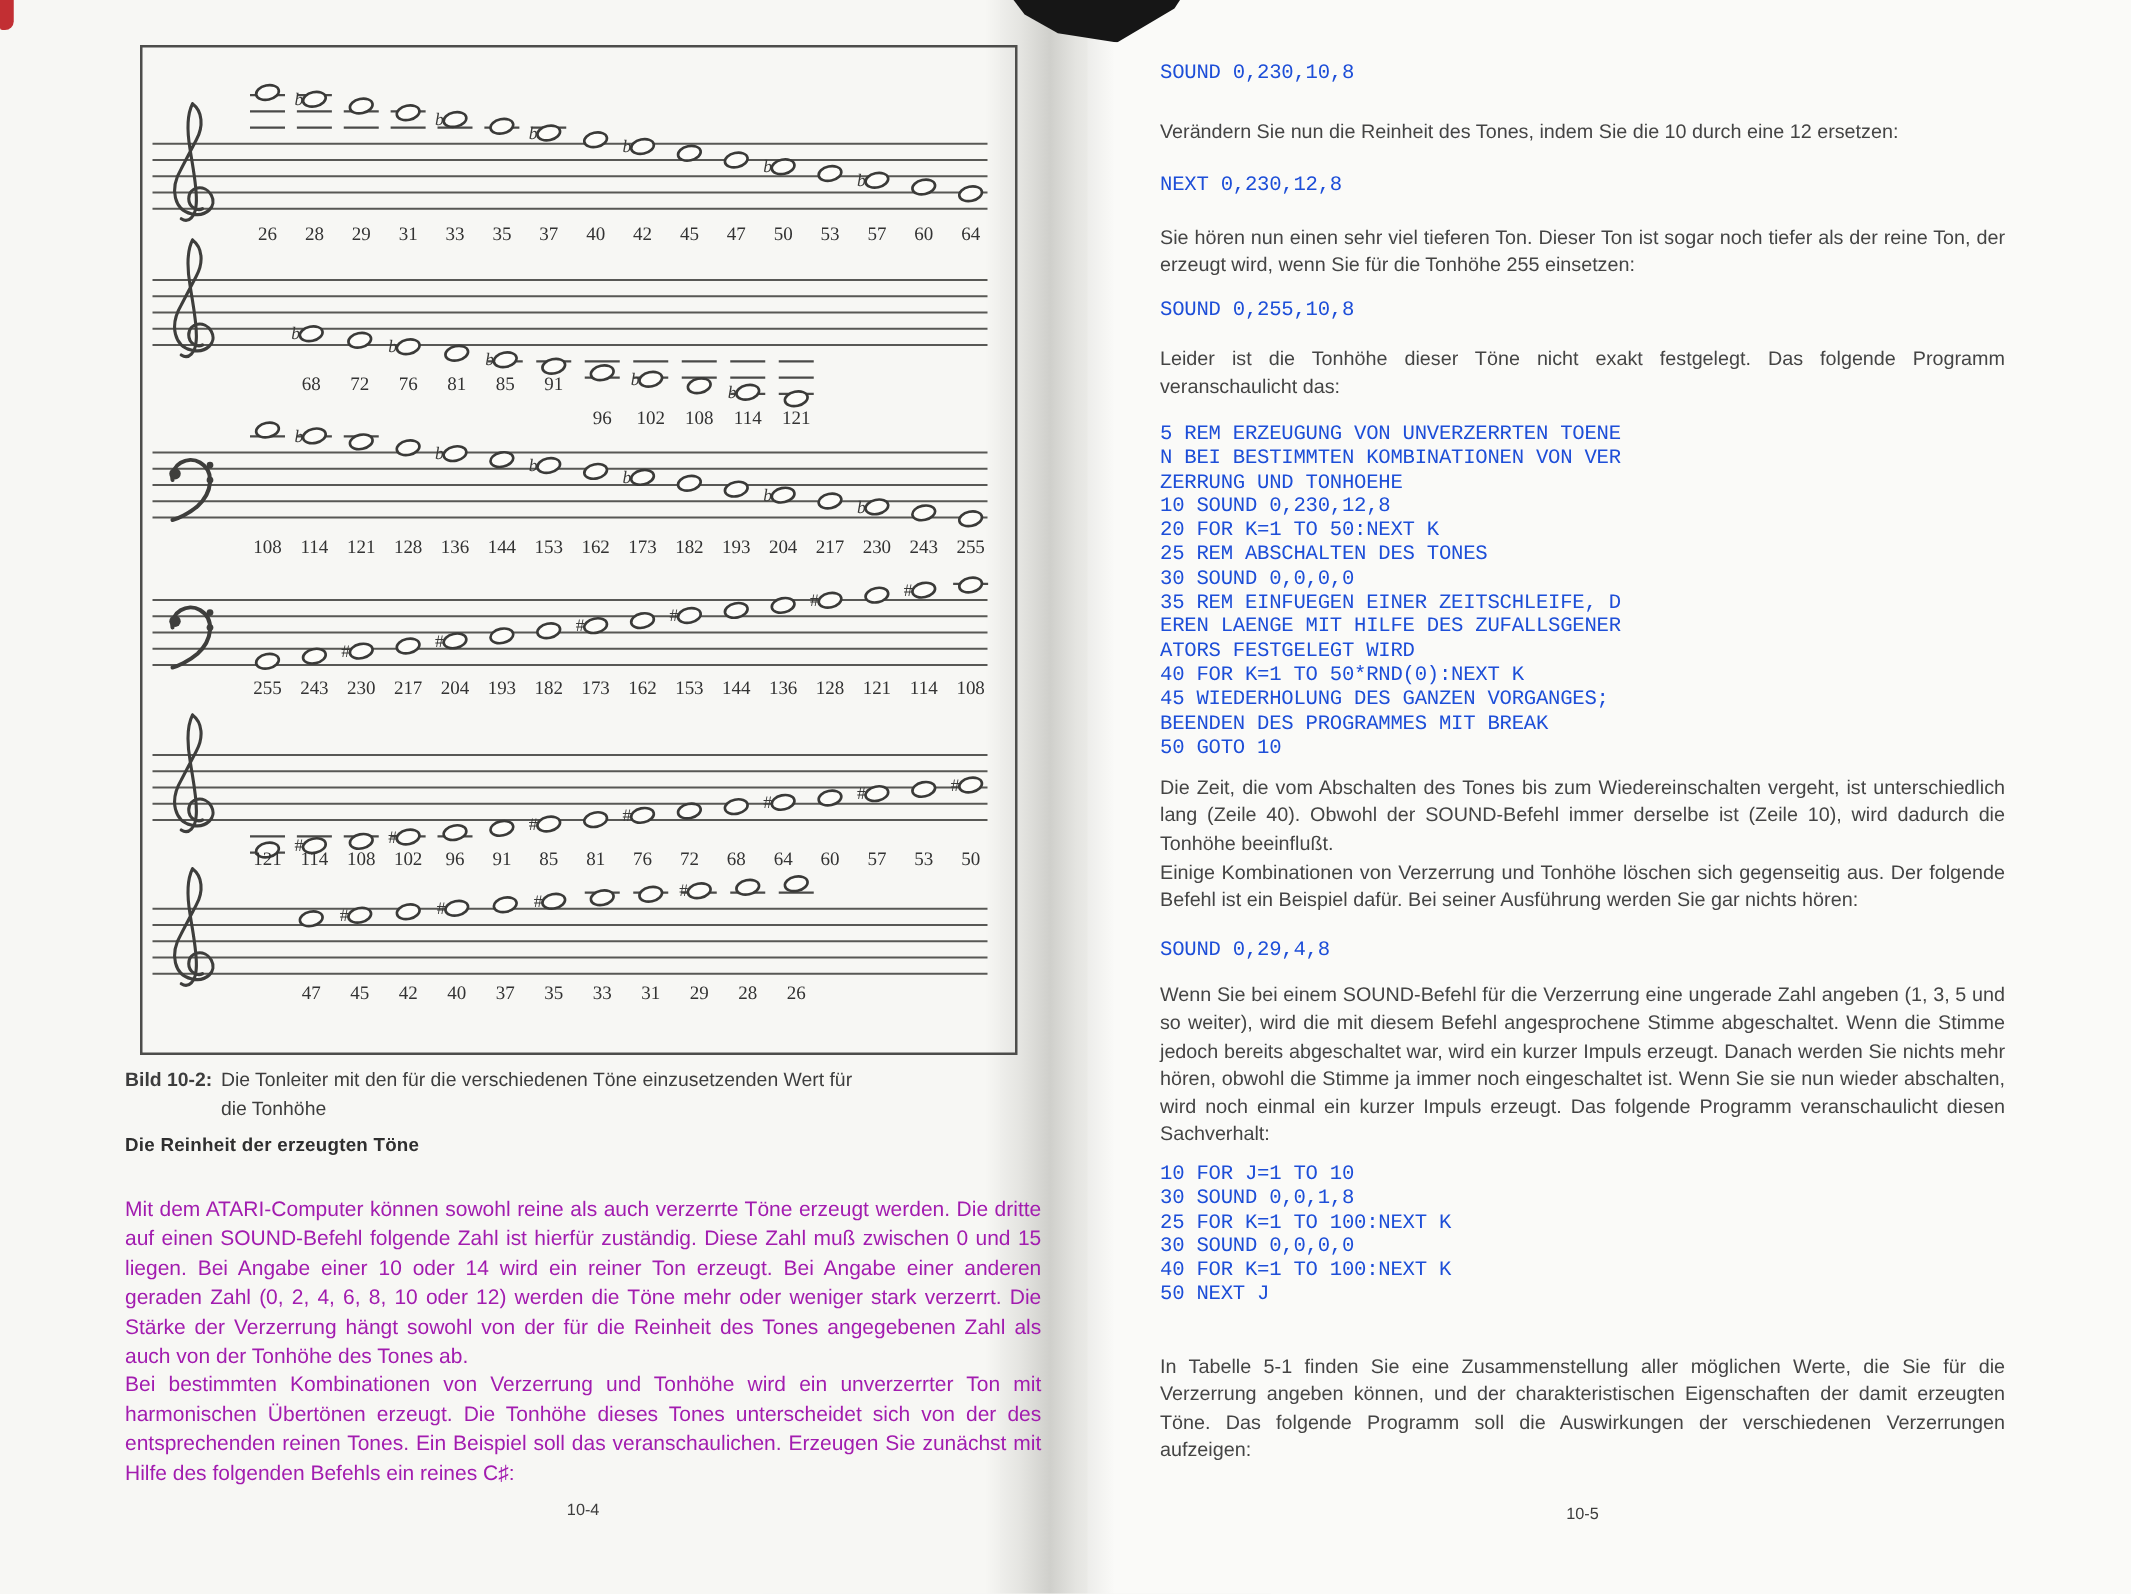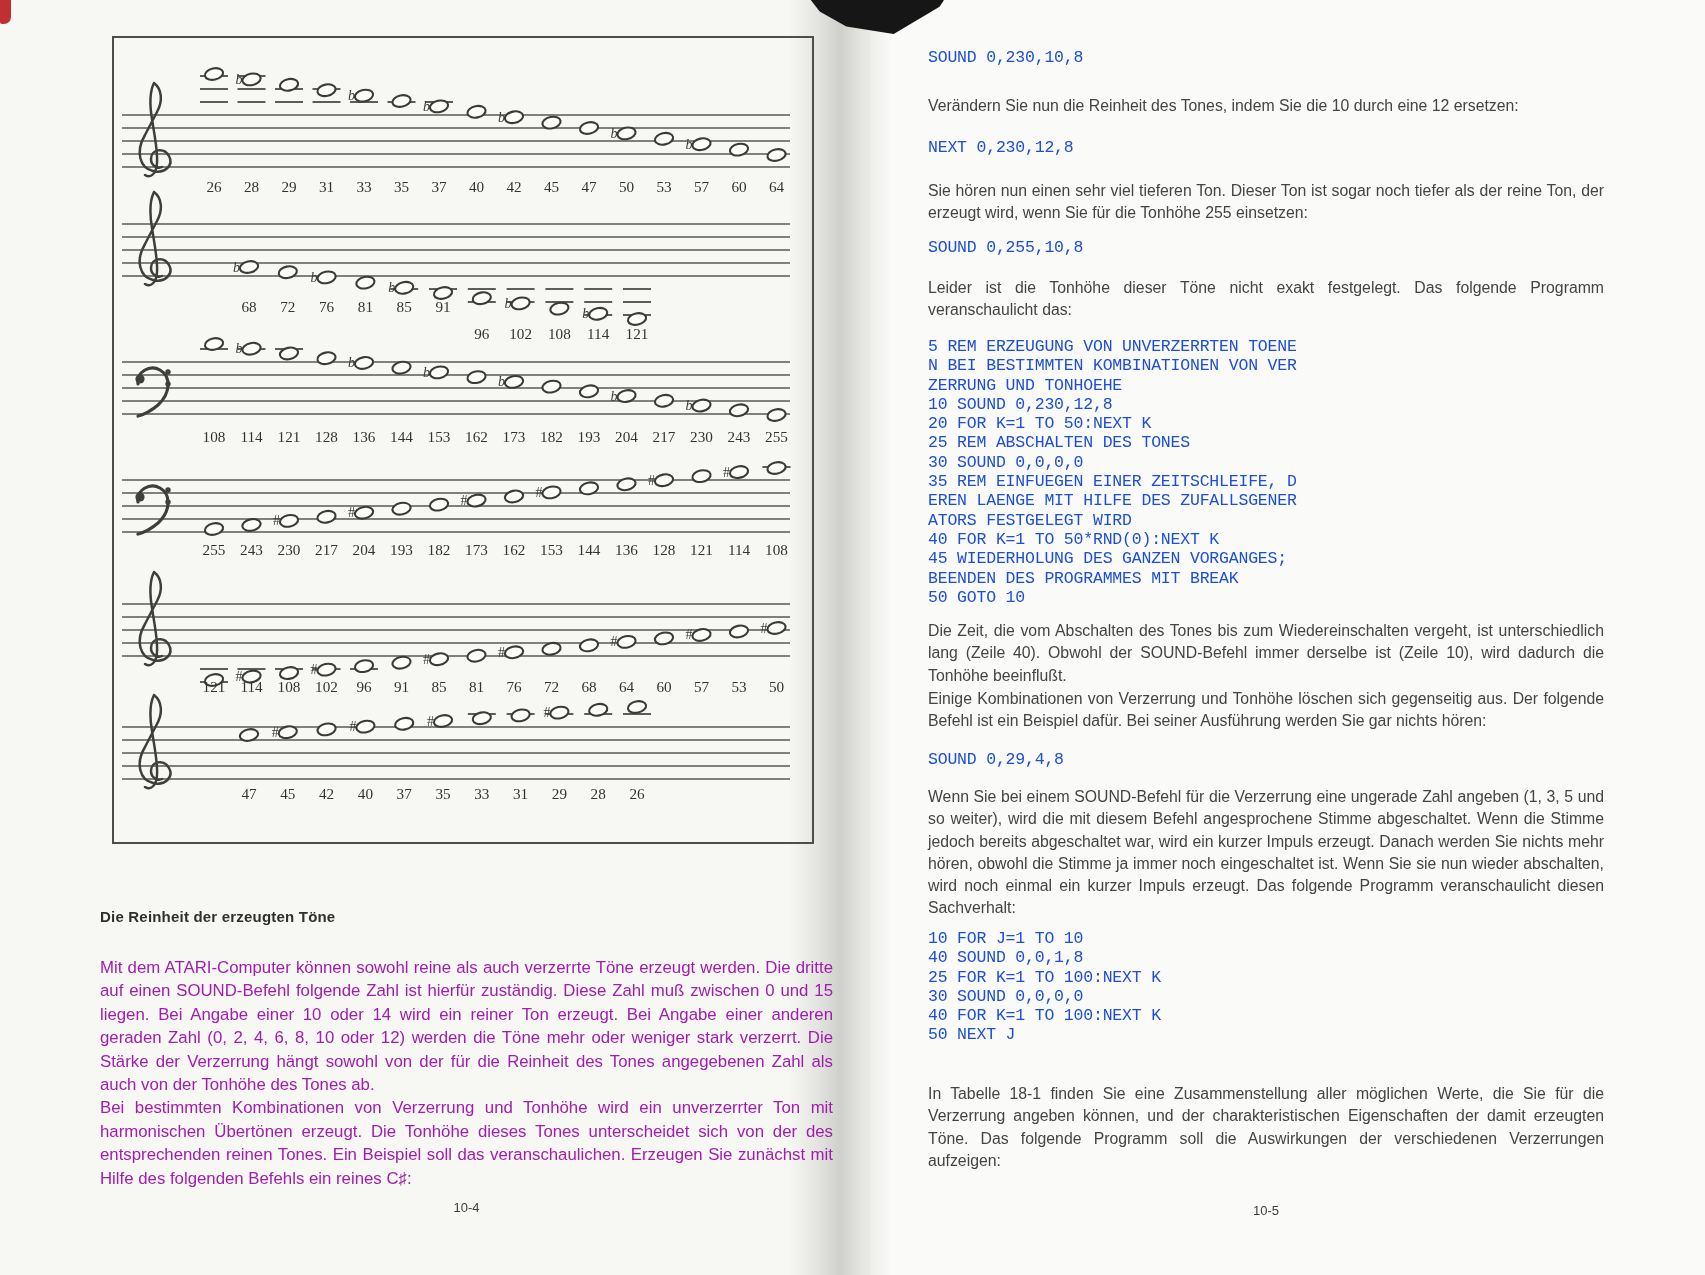--- a/index.html
+++ b/index.html
@@ -373,36 +373,40 @@
           <text x="445.4" y="72" text-anchor="middle" font-size="15.2" font-family="Liberation Serif, serif" fill="#333">29</text>
           <line x1="470.2" y1="-13" x2="498.2" y2="-13" stroke="#4a4a48" stroke-width="1.8"></line>
           <ellipse cx="484.2" cy="-17.2" rx="9.2" ry="5.7" fill="#fcfcf9" stroke="#3a3a38" stroke-width="2.1" transform="rotate(-12 484.2 -17.2)"></ellipse>
           <text x="484.2" y="72" text-anchor="middle" font-size="15.2" font-family="Liberation Serif, serif" fill="#333">28</text>
           <line x1="509" y1="-13" x2="537" y2="-13" stroke="#4a4a48" stroke-width="1.8"></line>
           <ellipse cx="523" cy="-20" rx="9.2" ry="5.7" fill="#fcfcf9" stroke="#3a3a38" stroke-width="2.1" transform="rotate(-12 523 -20)"></ellipse>
           <text x="523" y="72" text-anchor="middle" font-size="15.2" font-family="Liberation Serif, serif" fill="#333">26</text>
         </g>
       </svg>
   </div>
+  <div class="caption">
+    <span class="caption-label">Bild 10-2:</span>
+    <span class="caption-text">Die Tonleiter mit den für die verschiedenen Töne einzusetzenden Wert für die Tonhöhe</span>
+  </div>
   <h2 class="heading">Die Reinheit der erzeugten Töne</h2>
   <div class="left-body" id="left-paragraphs">
       <p>Mit dem ATARI-Computer können sowohl reine als auch verzerrte Töne erzeugt werden. Die dritte auf einen SOUND-Befehl folgende Zahl ist hierfür zuständig. Diese Zahl muß zwischen 0 und 15 liegen. Bei Angabe einer 10 oder 14 wird ein reiner Ton erzeugt. Bei Angabe einer anderen geraden Zahl (0, 2, 4, 6, 8, 10 oder 12) werden die Töne mehr oder weniger stark verzerrt. Die Stärke der Verzerrung hängt sowohl von der für die Reinheit des Tones angegebenen Zahl als auch von der Tonhöhe des Tones ab.</p>
       <p>Bei bestimmten Kombinationen von Verzerrung und Tonhöhe wird ein unverzerrter Ton mit harmonischen Übertönen erzeugt. Die Tonhöhe dieses Tones unterscheidet sich von der des entsprechenden reinen Tones. Ein Beispiel soll das veranschaulichen. Erzeugen Sie zunächst mit Hilfe des folgenden Befehls ein reines C♯:</p>
     </div>
   <div class="footer footer-left">10-4</div>
 
   <div id="right-blocks">
       <div class="rp-block rp-code" style="top: 48px;"><div>SOUND 0,230,10,8</div></div>
       <div class="rp-block rp-para" style="top: 95px;">Verändern Sie nun die Reinheit des Tones, indem Sie die 10 durch eine 12 ersetzen:</div>
       <div class="rp-block rp-code" style="top: 138px;"><div>NEXT 0,230,12,8</div></div>
       <div class="rp-block rp-para" style="top: 180px;">Sie hören nun einen sehr viel tieferen Ton. Dieser Ton ist sogar noch tiefer als der reine Ton, der erzeugt wird, wenn Sie für die Tonhöhe 255 einsetzen:</div>
       <div class="rp-block rp-code" style="top: 238px;"><div>SOUND 0,255,10,8</div></div>
       <div class="rp-block rp-para" style="top: 277px;">Leider ist die Tonhöhe dieser Töne nicht exakt festgelegt. Das folgende Programm veranschaulicht das:</div>
       <div class="rp-block rp-code" style="top: 337px;"><div>5 REM ERZEUGUNG VON UNVERZERRTEN TOENE</div><div>N BEI BESTIMMTEN KOMBINATIONEN VON VER</div><div>ZERRUNG UND TONHOEHE</div><div>10 SOUND 0,230,12,8</div><div>20 FOR K=1 TO 50:NEXT K</div><div>25 REM ABSCHALTEN DES TONES</div><div>30 SOUND 0,0,0,0</div><div>35 REM EINFUEGEN EINER ZEITSCHLEIFE, D</div><div>EREN LAENGE MIT HILFE DES ZUFALLSGENER</div><div>ATORS FESTGELEGT WIRD</div><div>40 FOR K=1 TO 50*RND(0):NEXT K</div><div>45 WIEDERHOLUNG DES GANZEN VORGANGES;</div><div>BEENDEN DES PROGRAMMES MIT BREAK</div><div>50 GOTO 10</div></div>
       <div class="rp-block rp-para" style="top: 620px;">Die Zeit, die vom Abschalten des Tones bis zum Wiedereinschalten vergeht, ist unterschiedlich lang (Zeile 40). Obwohl der SOUND-Befehl immer derselbe ist (Zeile 10), wird dadurch die Tonhöhe beeinflußt.</div>
       <div class="rp-block rp-para" style="top: 688px;">Einige Kombinationen von Verzerrung und Tonhöhe löschen sich gegenseitig aus. Der folgende Befehl ist ein Beispiel dafür. Bei seiner Ausführung werden Sie gar nichts hören:</div>
       <div class="rp-block rp-code" style="top: 750px;"><div>SOUND 0,29,4,8</div></div>
       <div class="rp-block rp-para" style="top: 786px;">Wenn Sie bei einem SOUND-Befehl für die Verzerrung eine ungerade Zahl angeben (1, 3, 5 und so weiter), wird die mit diesem Befehl angesprochene Stimme abgeschaltet. Wenn die Stimme jedoch bereits abgeschaltet war, wird ein kurzer Impuls erzeugt. Danach werden Sie nichts mehr hören, obwohl die Stimme ja immer noch eingeschaltet ist. Wenn Sie sie nun wieder abschalten, wird noch einmal ein kurzer Impuls erzeugt. Das folgende Programm veranschaulicht diesen Sachverhalt:</div>
-      <div class="rp-block rp-code" style="top: 929px;"><div>10 FOR J=1 TO 10</div><div>40 SOUND 0,0,1,8</div><div>25 FOR K=1 TO 100:NEXT K</div><div>30 SOUND 0,0,0,0</div><div>40 FOR K=1 TO 100:NEXT K</div><div>50 NEXT J</div></div>
-      <div class="rp-block rp-para" style="top: 1083px;">In Tabelle 18-1 finden Sie eine Zusammenstellung aller möglichen Werte, die Sie für die Verzerrung angeben können, und der charakteristischen Eigenschaften der damit erzeugten Töne. Das folgende Programm soll die Auswirkungen der verschiedenen Verzerrungen aufzeigen:</div>
+      <div class="rp-block rp-code" style="top: 929px;"><div>10 FOR J=1 TO 10</div><div>30 SOUND 0,0,1,8</div><div>25 FOR K=1 TO 100:NEXT K</div><div>30 SOUND 0,0,0,0</div><div>40 FOR K=1 TO 100:NEXT K</div><div>50 NEXT J</div></div>
+      <div class="rp-block rp-para" style="top: 1083px;">In Tabelle 5-1 finden Sie eine Zusammenstellung aller möglichen Werte, die Sie für die Verzerrung angeben können, und der charakteristischen Eigenschaften der damit erzeugten Töne. Das folgende Programm soll die Auswirkungen der verschiedenen Verzerrungen aufzeigen:</div>
     </div>
   <div class="footer footer-right">10-5</div>
 </div>
 
 </body></html>

